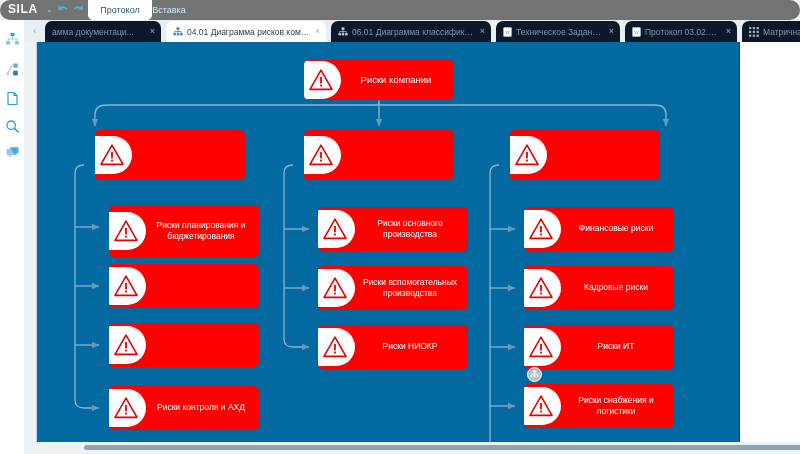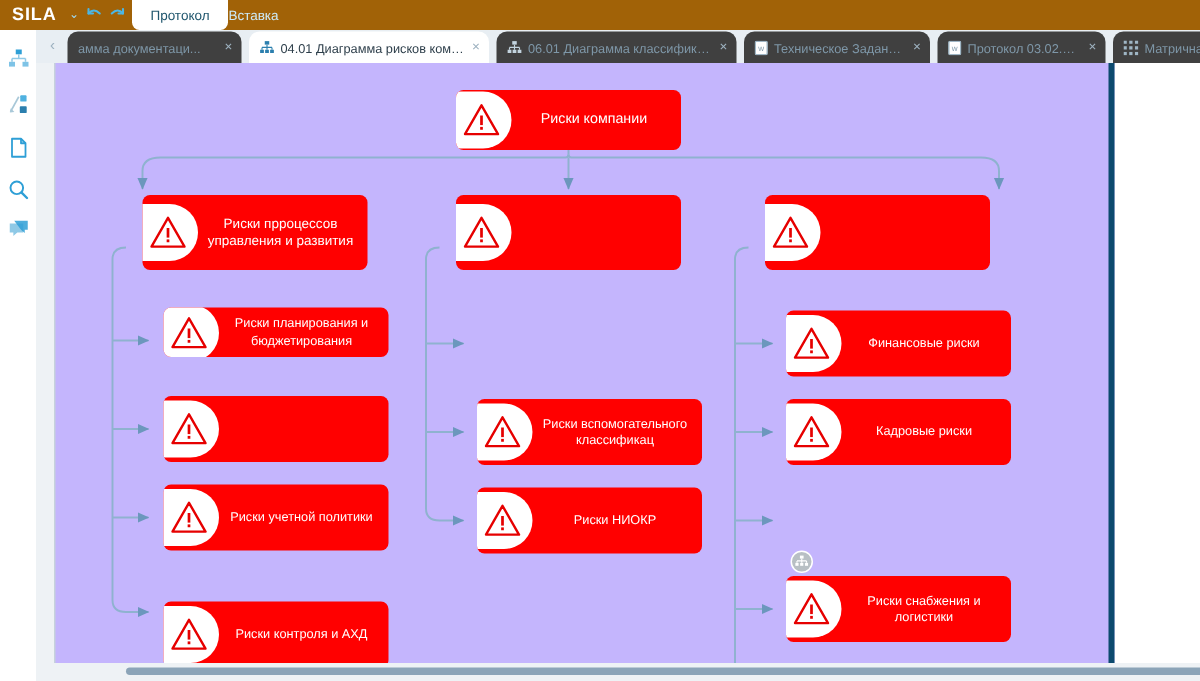--- a/index.html
+++ b/index.html
@@ -7,21 +7,22 @@
     width:800px;height:454px;overflow:hidden;
     background:#ffffff;
     font-family:"Liberation Sans","DejaVu Sans",sans-serif;
     -webkit-font-smoothing:antialiased;
   }
   #app{position:relative;width:800px;height:454px;overflow:hidden;background:#eef2f5;}
 
   
   .ribbon{
     position:absolute;left:0;top:0;width:800px;height:20px;
-    background:#a16207;
+    background:#737373;
+    border-radius:10px;
   }
   .brand{
     position:absolute;left:8px;top:2px;
     color:#ffffff;font-size:12px;font-weight:bold;letter-spacing:.6px;
   }
   .brand-caret{
     position:absolute;left:46px;top:5px;
     color:#9fd9f2;font-size:8px;
   }
   .undo,.redo{
@@ -62,42 +63,42 @@
   .tabstrip{
     position:absolute;left:24px;top:20px;width:776px;height:22px;
     background:#e8eef3;
   }
   .tab-scroll-left{
     position:absolute;left:6px;top:4px;width:10px;height:14px;
     color:#9cb0bf;font-size:10px;line-height:14px;text-align:center;
   }
   .tab{
     position:absolute;top:1px;height:21px;
-    background:#404040;
+    background:#0f172a;
     border-radius:7px 7px 0 0;
     display:flex;align-items:center;
     padding:0 6px 0 7px;
     box-sizing:border-box;
     color:#7e97a8;font-size:8.5px;
     white-space:nowrap;overflow:hidden;
   }
   .tab.active{background:#ffffff;color:#2d3e4a;}
   .tab .tico{flex:0 0 auto;margin-right:4px;display:flex;align-items:center;}
   .tab .tlabel{flex:1 1 auto;overflow:hidden;text-overflow:ellipsis;white-space:nowrap;}
   .tab .tclose{flex:0 0 auto;margin-left:5px;color:#9eb2c0;font-size:9px;line-height:9px;}
 
   
   .canvas-wrap{
     position:absolute;left:24px;top:42px;width:776px;height:412px;
     background:#eef2f5;overflow:hidden;
   }
   .paper{
     position:absolute;left:12px;top:0px;width:702px;height:400px;
-    background:#c4b5fd;
-    border-left:1px solid #c6d2dc;border-right:4px solid #0c4a6e;
+    background:#0369a1;
+    border-left:1px solid #c6d2dc;border-right:1px solid #0c4a6e;
     overflow:hidden;
   }
   .paper-right{
     position:absolute;left:715px;top:0;width:61px;height:400px;background:#ffffff;
   }
   .hscroll-track{
     position:absolute;left:0;top:400px;width:776px;height:12px;background:#eef2f5;
   }
   .hscroll-thumb{
     position:absolute;left:60px;top:403px;width:858px;max-width:855px;height:5px;
@@ -326,42 +327,41 @@
         <div class="ntext">Риски компании</div>
       </div>
 
       <div class="node lvl1" style="left:58px;top:88px;width:150px;height:50px;">
         <div class="badge"></div>
         <svg class="warn" viewBox="0 0 26 26">
             <path d="M13 3.2 L24 22.4 H2 Z" fill="#ffffff" stroke="#e60000" stroke-width="1.6" stroke-linejoin="round"></path>
             <rect x="12.1" y="10" width="1.8" height="6.4" fill="#e60000"></rect>
             <rect x="12.1" y="17.6" width="1.8" height="1.9" fill="#e60000"></rect>
           </svg>
-        <div class="ntext">Риски прроцессов управления и развития</div>
       </div>
 
       <div class="node lvl1" style="left:267px;top:88px;width:150px;height:50px;">
         <div class="badge"></div>
         <svg class="warn" viewBox="0 0 26 26">
             <path d="M13 3.2 L24 22.4 H2 Z" fill="#ffffff" stroke="#e60000" stroke-width="1.6" stroke-linejoin="round"></path>
             <rect x="12.1" y="10" width="1.8" height="6.4" fill="#e60000"></rect>
             <rect x="12.1" y="17.6" width="1.8" height="1.9" fill="#e60000"></rect>
           </svg>
       </div>
 
       <div class="node lvl1" style="left:473px;top:88px;width:150px;height:50px;">
         <div class="badge"></div>
         <svg class="warn" viewBox="0 0 26 26">
             <path d="M13 3.2 L24 22.4 H2 Z" fill="#ffffff" stroke="#e60000" stroke-width="1.6" stroke-linejoin="round"></path>
             <rect x="12.1" y="10" width="1.8" height="6.4" fill="#e60000"></rect>
             <rect x="12.1" y="17.6" width="1.8" height="1.9" fill="#e60000"></rect>
           </svg>
       </div>
 
-      <div class="node" style="left:72px;top:163px;width:150px;height:33px;">
+      <div class="node" style="left:72px;top:163px;width:150px;height:52px;">
         <div class="badge"></div>
         <svg class="warn" viewBox="0 0 26 26">
             <path d="M13 3.2 L24 22.4 H2 Z" fill="#ffffff" stroke="#e60000" stroke-width="1.6" stroke-linejoin="round"></path>
             <rect x="12.1" y="10" width="1.8" height="6.4" fill="#e60000"></rect>
             <rect x="12.1" y="17.6" width="1.8" height="1.9" fill="#e60000"></rect>
           </svg>
         <div class="ntext">Риски планирования и бюджетирования</div>
       </div>
 
       <div class="node" style="left:72px;top:222px;width:150px;height:44px;">
@@ -373,42 +373,50 @@
           </svg>
       </div>
 
       <div class="node" style="left:72px;top:281px;width:150px;height:44px;">
         <div class="badge"></div>
         <svg class="warn" viewBox="0 0 26 26">
             <path d="M13 3.2 L24 22.4 H2 Z" fill="#ffffff" stroke="#e60000" stroke-width="1.6" stroke-linejoin="round"></path>
             <rect x="12.1" y="10" width="1.8" height="6.4" fill="#e60000"></rect>
             <rect x="12.1" y="17.6" width="1.8" height="1.9" fill="#e60000"></rect>
           </svg>
-        <div class="ntext">Риски учетной политики</div>
-      </div>
-
-      <div class="node" style="left:72px;top:359px;width:150px;height:44px;text-decoration:underline;">
+      </div>
+
+      <div class="node" style="left:72px;top:344px;width:150px;height:44px;text-decoration:underline;">
         <div class="badge"></div>
         <svg class="warn" viewBox="0 0 26 26">
             <path d="M13 3.2 L24 22.4 H2 Z" fill="#ffffff" stroke="#e60000" stroke-width="1.6" stroke-linejoin="round"></path>
             <rect x="12.1" y="10" width="1.8" height="6.4" fill="#e60000"></rect>
             <rect x="12.1" y="17.6" width="1.8" height="1.9" fill="#e60000"></rect>
           </svg>
         <div class="ntext">Риски контроля и АХД</div>
       </div>
 
+      <div class="node" style="left:281px;top:165px;width:150px;height:44px;">
+        <div class="badge"></div>
+        <svg class="warn" viewBox="0 0 26 26">
+            <path d="M13 3.2 L24 22.4 H2 Z" fill="#ffffff" stroke="#e60000" stroke-width="1.6" stroke-linejoin="round"></path>
+            <rect x="12.1" y="10" width="1.8" height="6.4" fill="#e60000"></rect>
+            <rect x="12.1" y="17.6" width="1.8" height="1.9" fill="#e60000"></rect>
+          </svg>
+        <div class="ntext">Риски основного производства</div>
+      </div>
 
       <div class="node" style="left:281px;top:224px;width:150px;height:44px;">
         <div class="badge"></div>
         <svg class="warn" viewBox="0 0 26 26">
             <path d="M13 3.2 L24 22.4 H2 Z" fill="#ffffff" stroke="#e60000" stroke-width="1.6" stroke-linejoin="round"></path>
             <rect x="12.1" y="10" width="1.8" height="6.4" fill="#e60000"></rect>
             <rect x="12.1" y="17.6" width="1.8" height="1.9" fill="#e60000"></rect>
           </svg>
-        <div class="ntext">Риски вспомогательного классификац</div>
+        <div class="ntext">Риски вспомогательных производства</div>
       </div>
 
       <div class="node" style="left:281px;top:283px;width:150px;height:44px;">
         <div class="badge"></div>
         <svg class="warn" viewBox="0 0 26 26">
             <path d="M13 3.2 L24 22.4 H2 Z" fill="#ffffff" stroke="#e60000" stroke-width="1.6" stroke-linejoin="round"></path>
             <rect x="12.1" y="10" width="1.8" height="6.4" fill="#e60000"></rect>
             <rect x="12.1" y="17.6" width="1.8" height="1.9" fill="#e60000"></rect>
           </svg>
         <div class="ntext">Риски НИОКР</div>
@@ -427,20 +435,29 @@
       <div class="node" style="left:487px;top:224px;width:150px;height:44px;">
         <div class="badge"></div>
         <svg class="warn" viewBox="0 0 26 26">
             <path d="M13 3.2 L24 22.4 H2 Z" fill="#ffffff" stroke="#e60000" stroke-width="1.6" stroke-linejoin="round"></path>
             <rect x="12.1" y="10" width="1.8" height="6.4" fill="#e60000"></rect>
             <rect x="12.1" y="17.6" width="1.8" height="1.9" fill="#e60000"></rect>
           </svg>
         <div class="ntext">Кадровые риски</div>
       </div>
 
+      <div class="node" style="left:487px;top:283px;width:150px;height:44px;">
+        <div class="badge"></div>
+        <svg class="warn" viewBox="0 0 26 26">
+            <path d="M13 3.2 L24 22.4 H2 Z" fill="#ffffff" stroke="#e60000" stroke-width="1.6" stroke-linejoin="round"></path>
+            <rect x="12.1" y="10" width="1.8" height="6.4" fill="#e60000"></rect>
+            <rect x="12.1" y="17.6" width="1.8" height="1.9" fill="#e60000"></rect>
+          </svg>
+        <div class="ntext">Риски ИТ</div>
+      </div>
 
       <div class="subdiag-badge" style="left:490px;top:325px;">
         <svg width="9" height="9" viewBox="0 0 11 11">
             <rect x="4" y="0.5" width="3" height="2.4" fill="#ffffff"></rect>
             <path d="M5.5 2.9 V4.8 M1.6 4.8 H9.4 M1.6 4.8 V6.4 M5.5 4.8 V6.4 M9.4 4.8 V6.4" stroke="#ffffff" stroke-width="0.9" fill="none"></path>
             <rect x="0.3" y="6.4" width="2.6" height="2.4" fill="#ffffff"></rect>
             <rect x="4.2" y="6.4" width="2.6" height="2.4" fill="#ffffff"></rect>
             <rect x="8.1" y="6.4" width="2.6" height="2.4" fill="#ffffff"></rect>
           </svg>
       </div>

